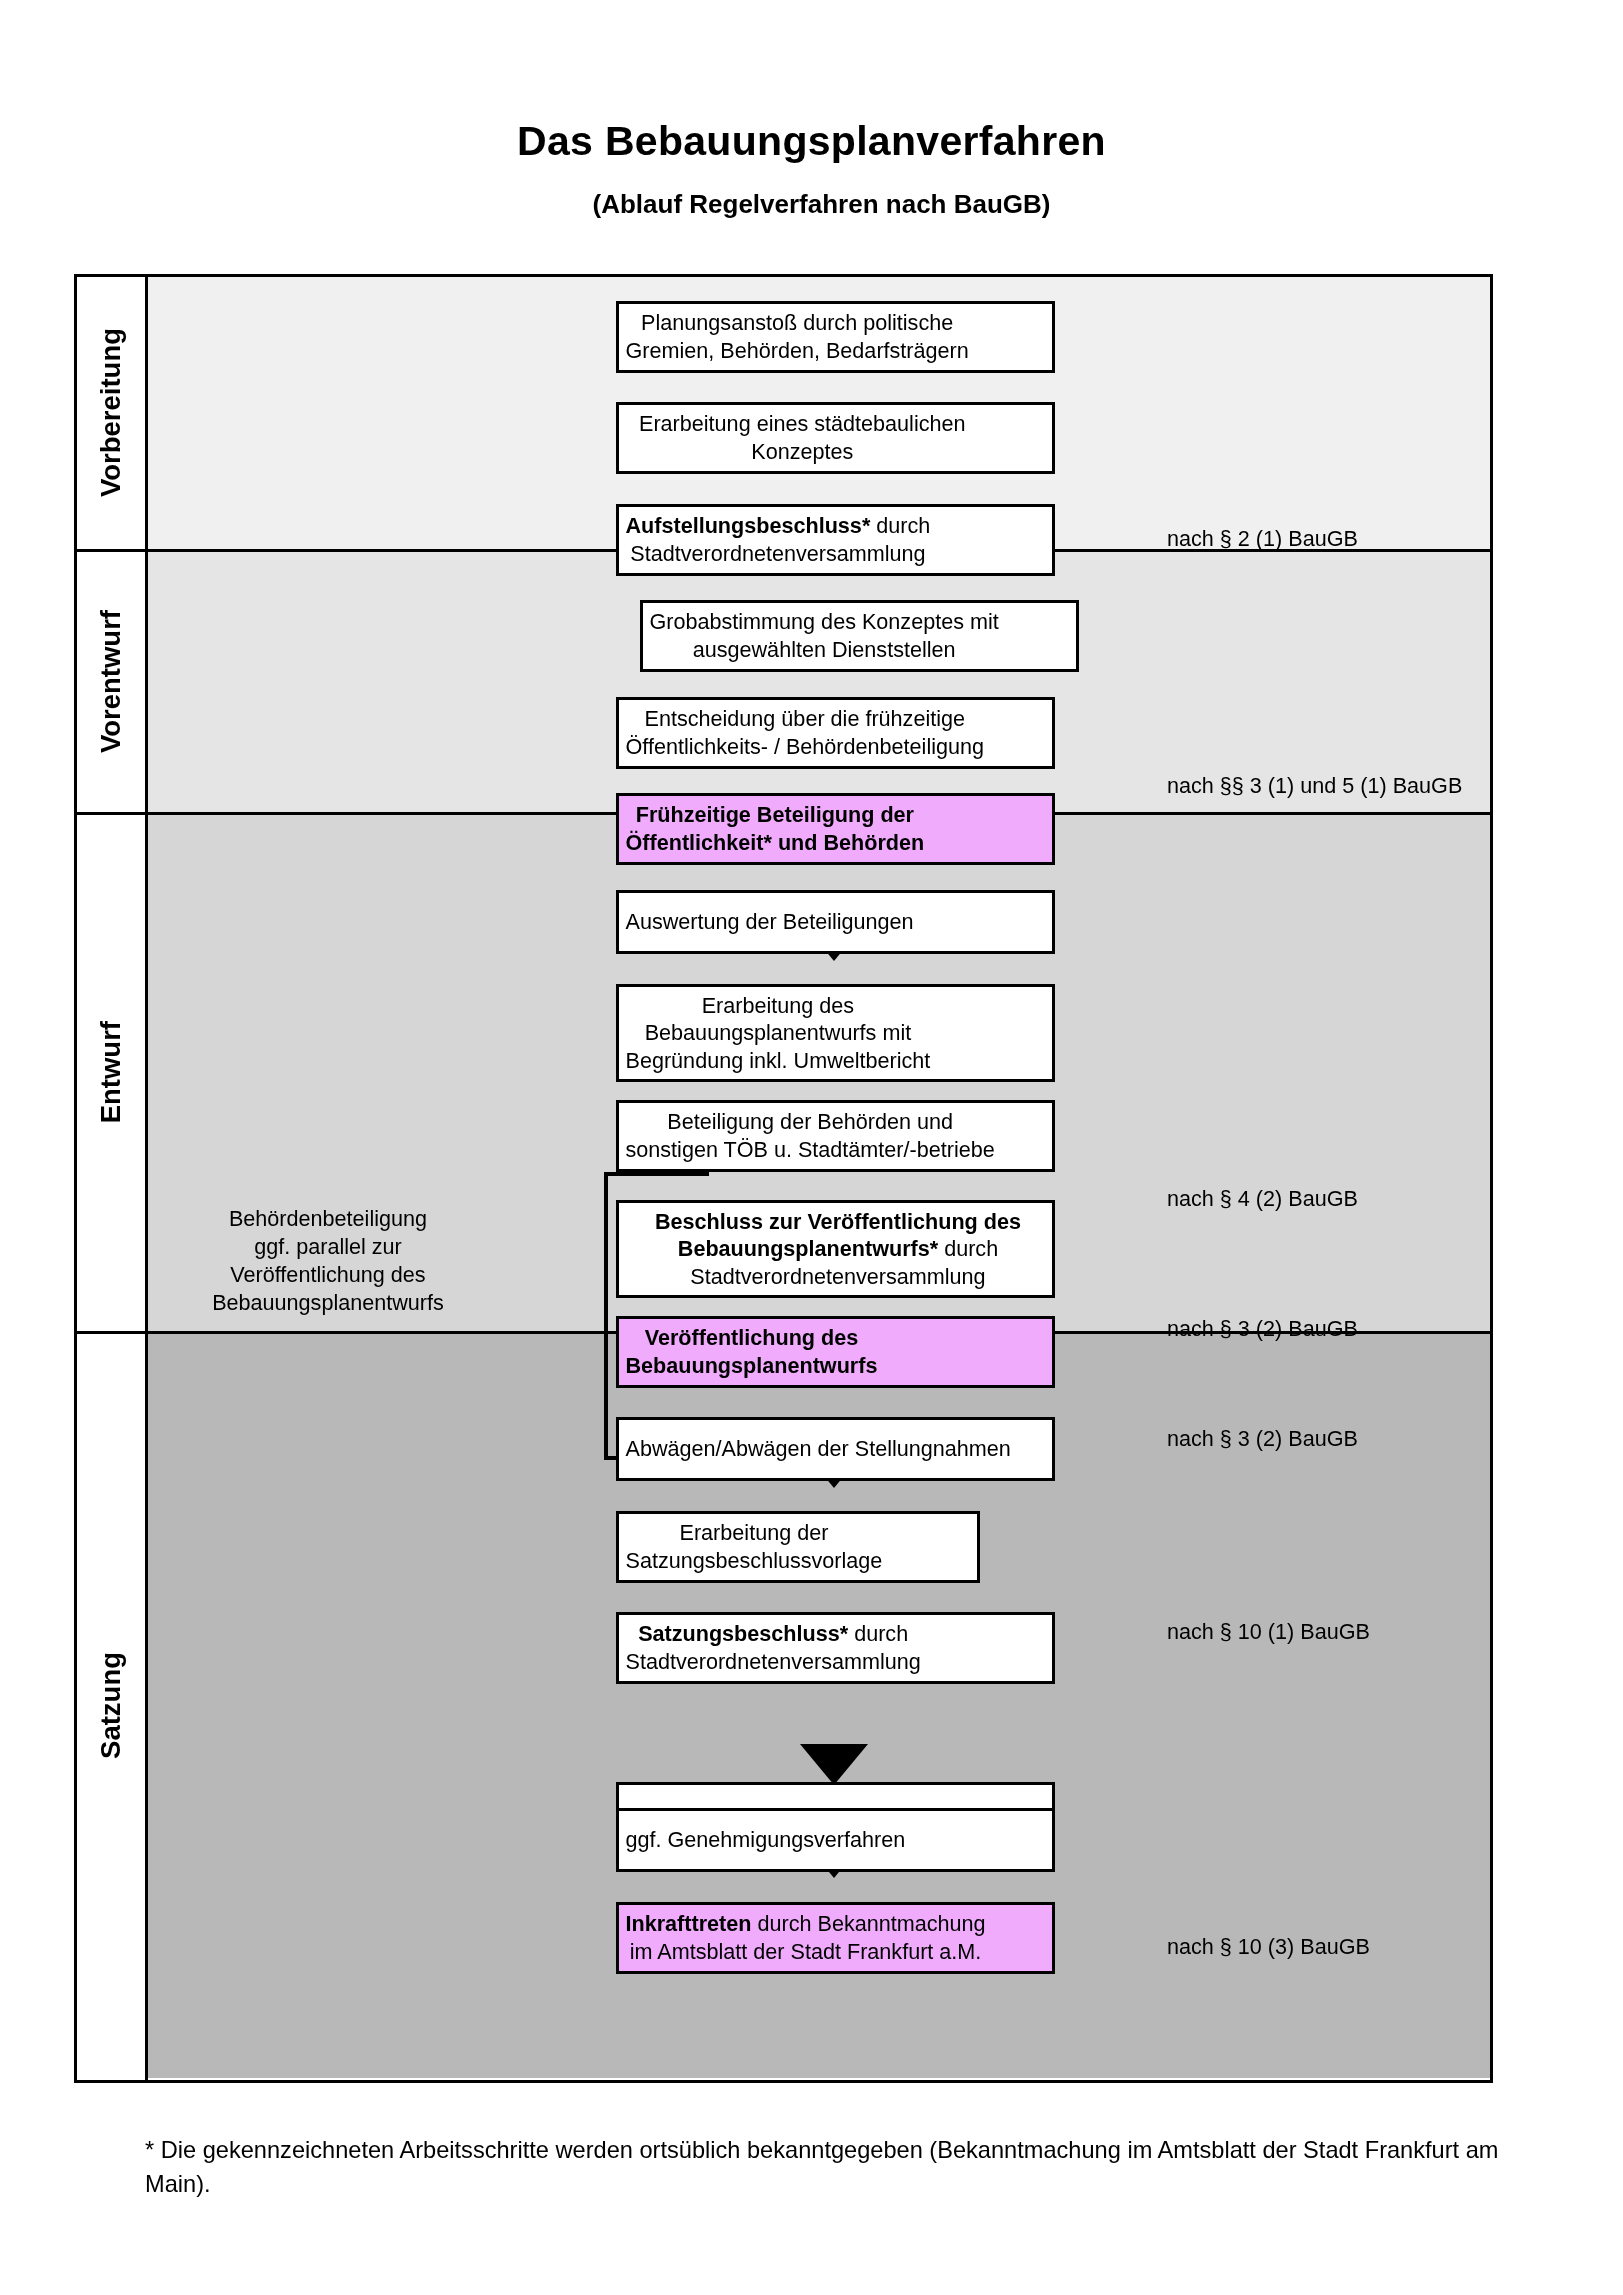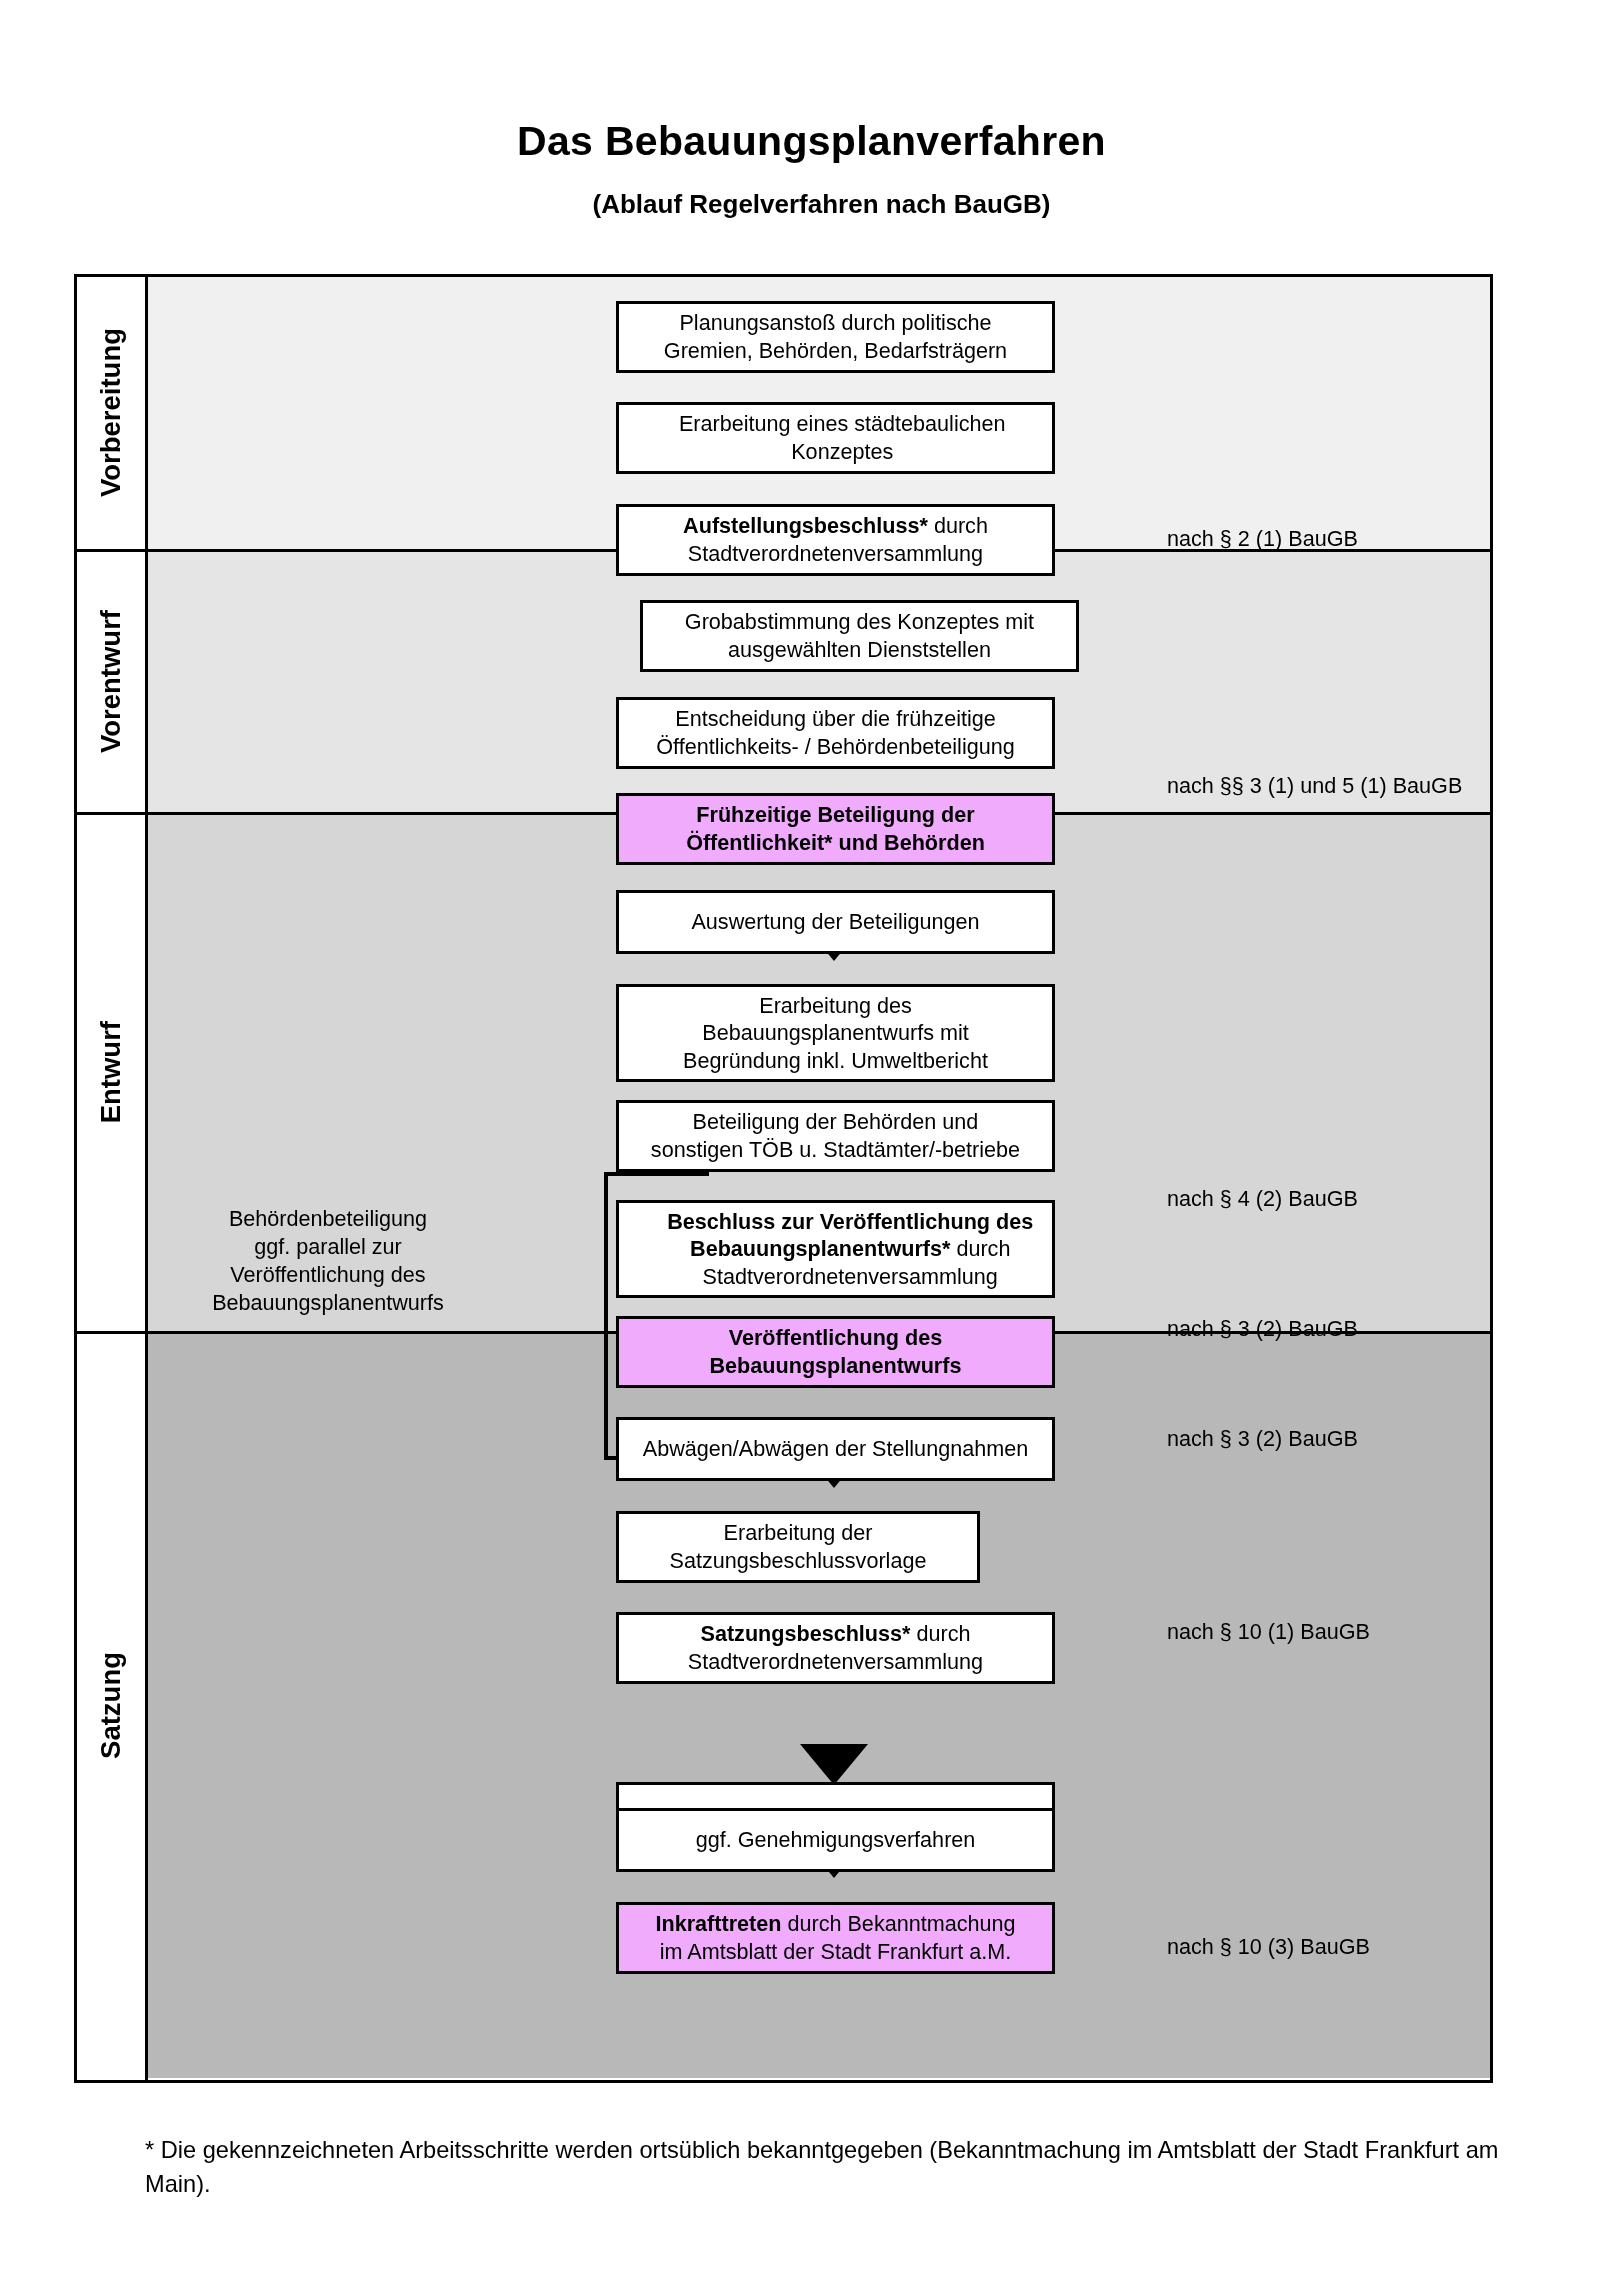--- a/index.html
+++ b/index.html
@@ -91,21 +91,20 @@
   }
 
   
   .flowbox {
     position: absolute;
     box-sizing: border-box;
     border: 3.3px solid #000000;
     background: #ffffff;
     display: flex;
     align-items: center;
-    justify-content: center;
     text-align: center;
     font-size: 21.6px;
     line-height: 1.28;
     padding: 2.6px 6.5px;
   }
   .flowbox.blue { background: #f0abfc; }
   .flowbox b { font-weight: bold; }
 
   
   .arrow-down {

